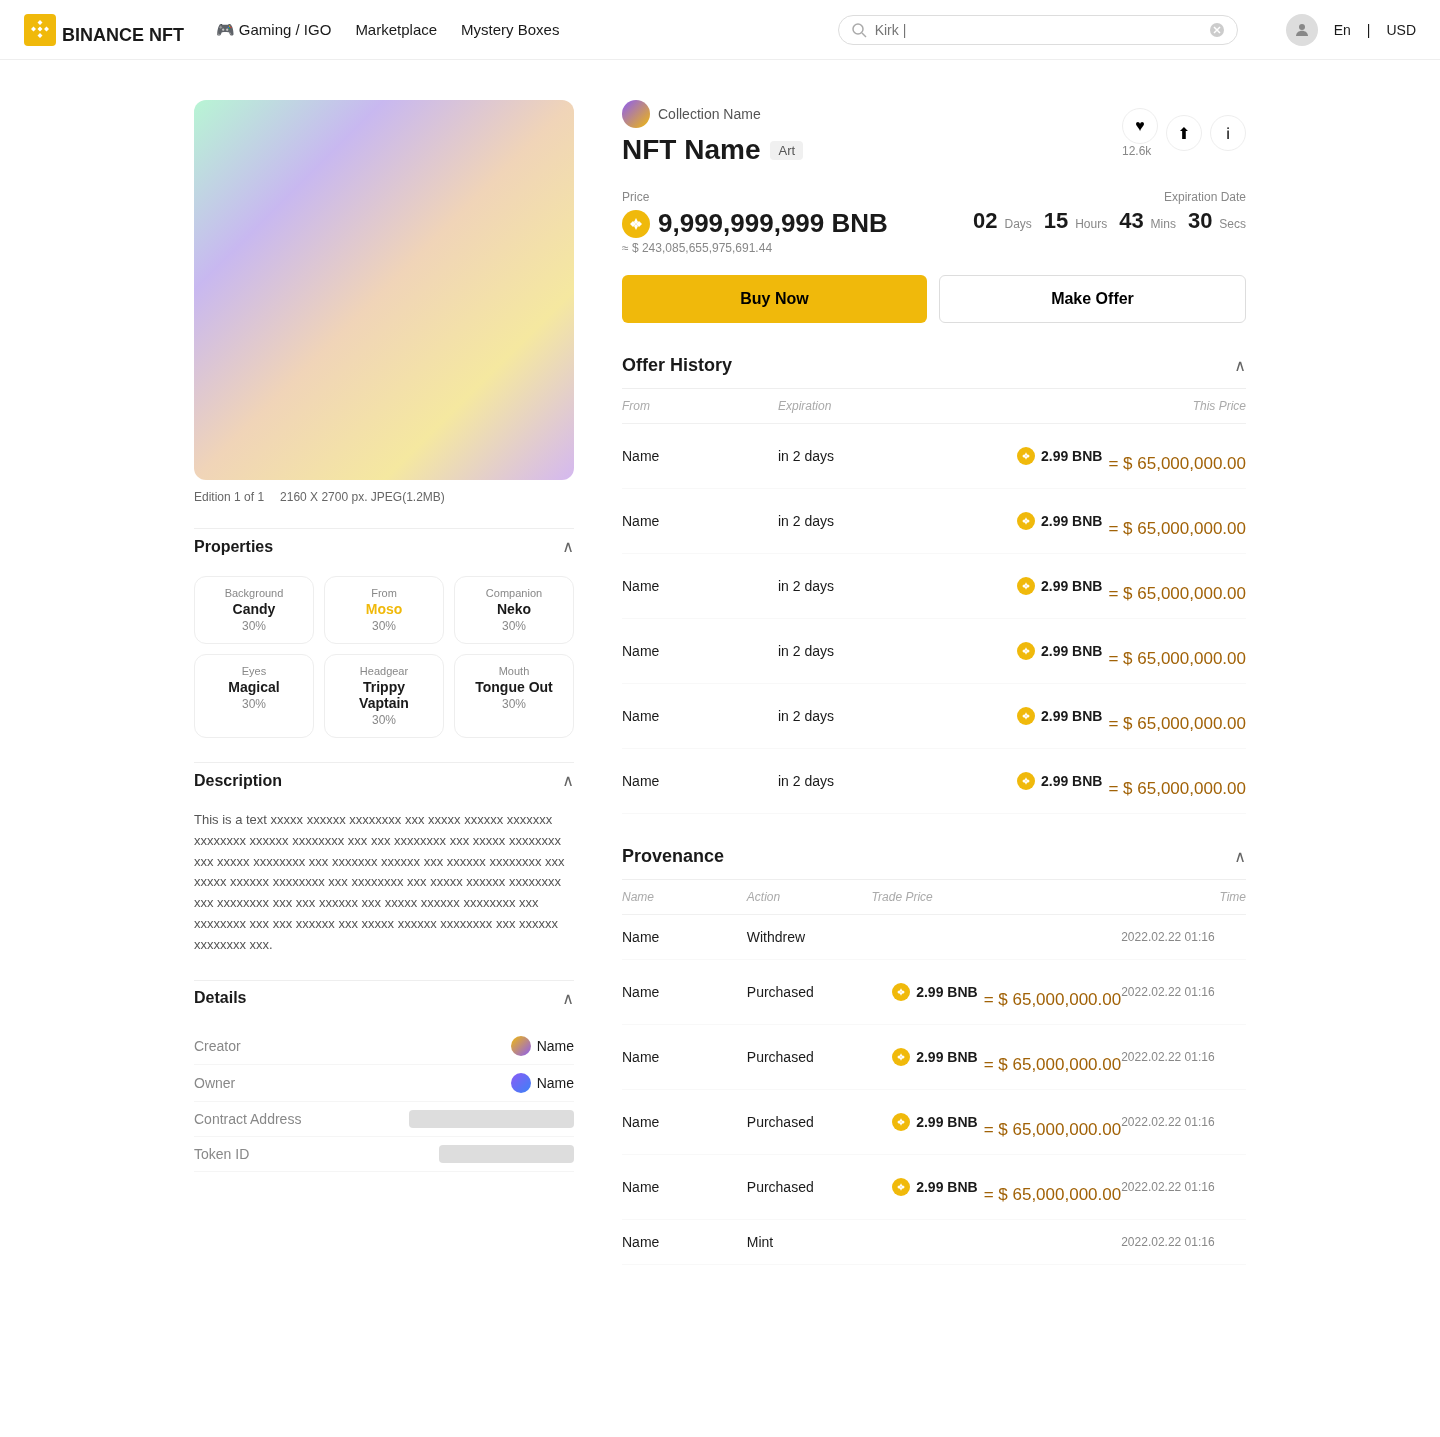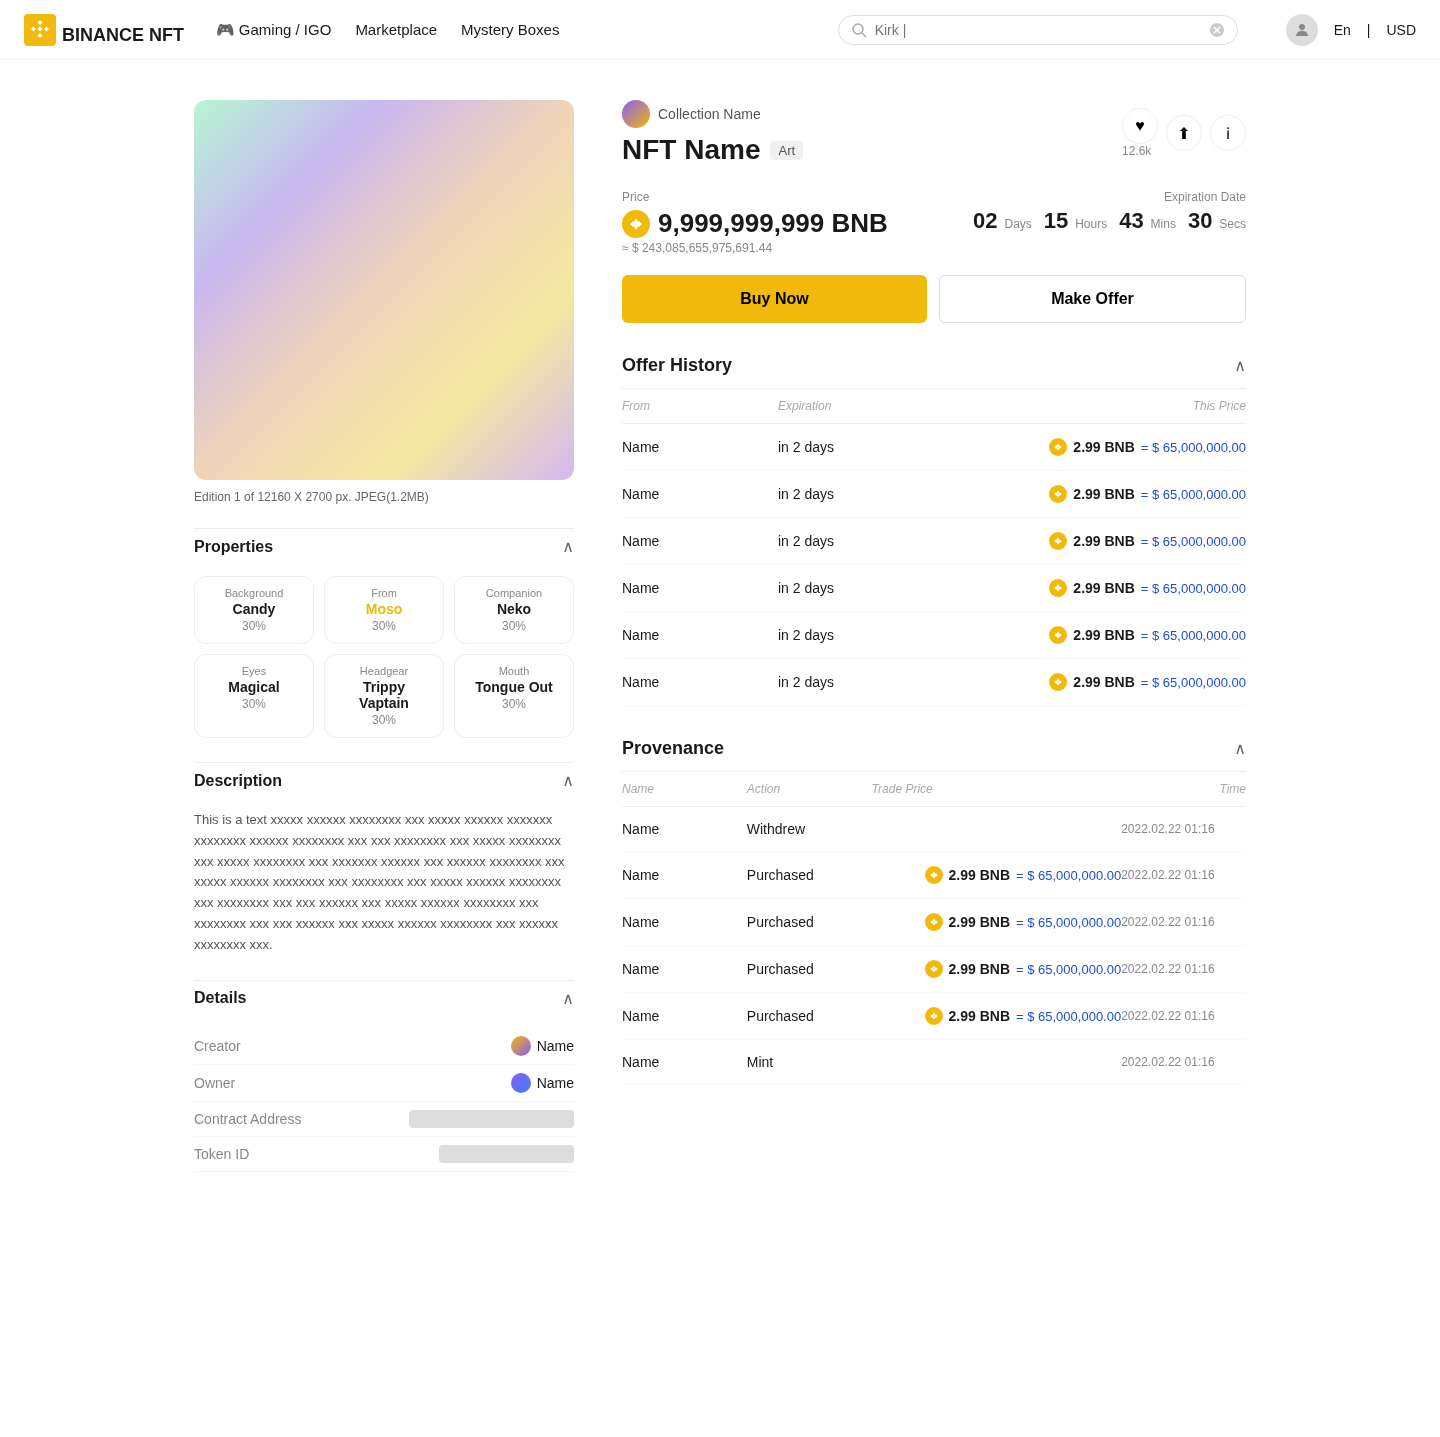--- a/index.html
+++ b/index.html
@@ -17,21 +17,21 @@
     .nav-avatar { width: 32px; height: 32px; border-radius: 50%; background: #ddd; display: flex; align-items: center; justify-content: center; }
 
     
     .page-content { max-width: 1100px; margin: 0 auto; padding: 40px 24px; display: flex; gap: 48px; }
     .left-col { width: 380px; flex-shrink: 0; }
     .right-col { flex: 1; }
 
     
     .nft-image { width: 100%; aspect-ratio: 1/1; border-radius: 12px; background: linear-gradient(135deg, #b8f5d4 0%, #c8b8f0 25%, #f0d4b8 50%, #f5e8a0 75%, #d4b8f0 100%); }
 
-    .image-meta { display: flex; margin-top: 10px; font-size: 12px; color: #666; }
+    .image-meta { display: flex; gap: 16px; margin-top: 10px; font-size: 12px; color: #666; }
 
     
     .section { margin-top: 24px; }
     .section-header { display: flex; justify-content: space-between; align-items: center; padding: 8px 0; border-top: 1px solid #eee; cursor: pointer; }
     .section-title { font-weight: 600; font-size: 16px; }
     .chevron { font-size: 16px; color: #666; }
 
     .properties-grid { display: grid; grid-template-columns: repeat(3, 1fr); gap: 10px; margin-top: 12px; }
     .property-card { border: 1px solid #eee; border-radius: 12px; padding: 10px 12px; text-align: center; }
     .prop-type { font-size: 11px; color: #888; }
@@ -84,21 +84,21 @@
     .table-header-row { display: flex; justify-content: space-between; align-items: center; padding-bottom: 12px; border-bottom: 1px solid #eee; }
     .table-title { font-size: 18px; font-weight: 700; }
     .table-col-headers { display: grid; grid-template-columns: 1fr 1fr 2fr; padding: 10px 0; border-bottom: 1px solid #f0f0f0; }
     .col-header { font-size: 12px; color: #aaa; font-style: italic; }
     .col-header.right { text-align: right; }
     .table-row { display: grid; grid-template-columns: 1fr 1fr 2fr; padding: 14px 0; border-bottom: 1px solid #f8f8f8; align-items: center; }
     .cell { font-size: 14px; }
     .cell-price { display: flex; align-items: center; gap: 6px; justify-content: flex-end; }
     .bnb-small { width: 18px; height: 18px; border-radius: 50%; background: #f0b90b; display: flex; align-items: center; justify-content: center; font-size: 10px; flex-shrink: 0; }
     .price-bold { font-weight: 700; }
-    .price-eq { color: #1d4ed8; font-size: 13px; }
+    .price-eq { color: #a16207; font-size: 17px; margin-top: 16px; }
 
     
     .prov-col-headers { display: grid; grid-template-columns: 1fr 1fr 2fr 1fr; padding: 10px 0; border-bottom: 1px solid #f0f0f0; }
     .prov-row { display: grid; grid-template-columns: 1fr 1fr 2fr 1fr; padding: 14px 0; border-bottom: 1px solid #f8f8f8; align-items: center; }
     .prov-time { font-size: 12px; color: #888; text-align: left; }
   </style>
 </head>
 <body>
 
 <nav class="navbar">

